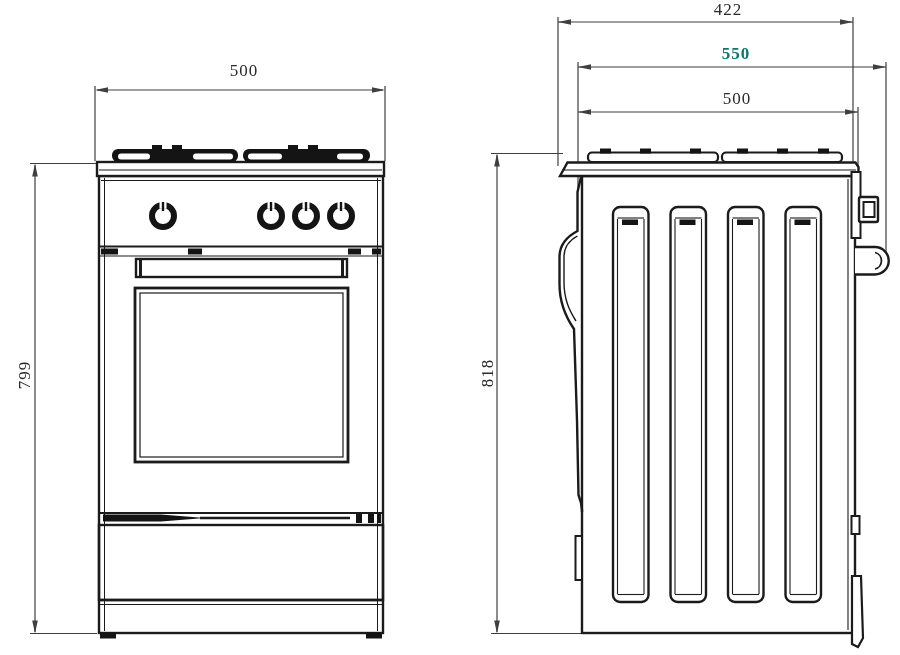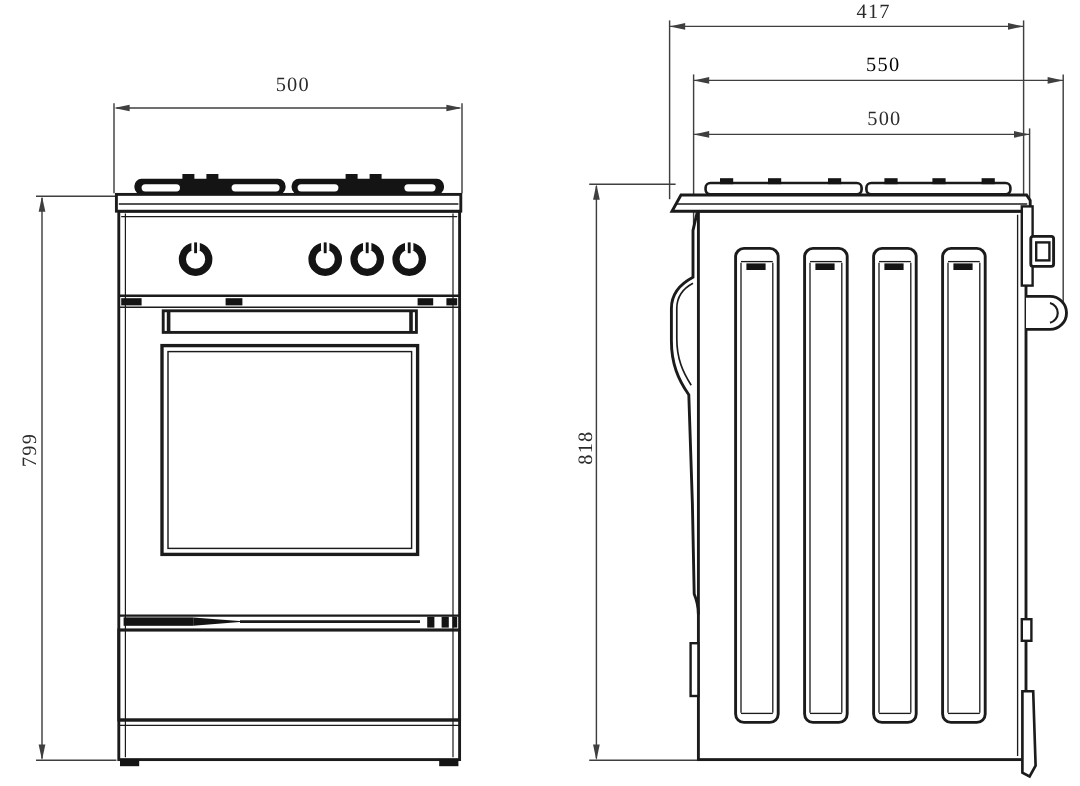--- a/index.html
+++ b/index.html
@@ -232,18 +232,18 @@
         <line class="obj" x1="99" y1="600" x2="383" y2="600" stroke-width="2.4"></line>
         <line class="obj" x1="99" y1="604.5" x2="383" y2="604.5" stroke-width="1.2"></line>
       </g>
       <rect class="blk" x="100" y="632.5" width="16" height="6"></rect>
       <rect class="blk" x="366" y="632.5" width="16" height="6"></rect>
     </g>
   </svg>
 
   <span class="dim-label" style="left: 244px; top: 71px; color: rgb(42, 42, 42);">500</span>
   <span class="dim-label vert" style="left: 25px; top: 375px; color: rgb(42, 42, 42);">799</span>
-  <span class="dim-label" style="left: 728px; top: 10px; color: rgb(42, 42, 42);">417</span>
-  <span class="dim-label" style="left: 736px; top: 54px; color: #000000;">550</span>
+  <span class="dim-label" style="left: 728px; top: 10px; color: rgb(42, 42, 42);">422</span>
+  <span class="dim-label" style="left: 736px; top: 54px; color: #0f766e; font-weight: bold;">550</span>
   <span class="dim-label" style="left: 737px; top: 99px; color: rgb(42, 42, 42);">500</span>
   <span class="dim-label vert" style="left: 488px; top: 373px; color: rgb(42, 42, 42);">818</span>
 
 </div>
 
 </body></html>

